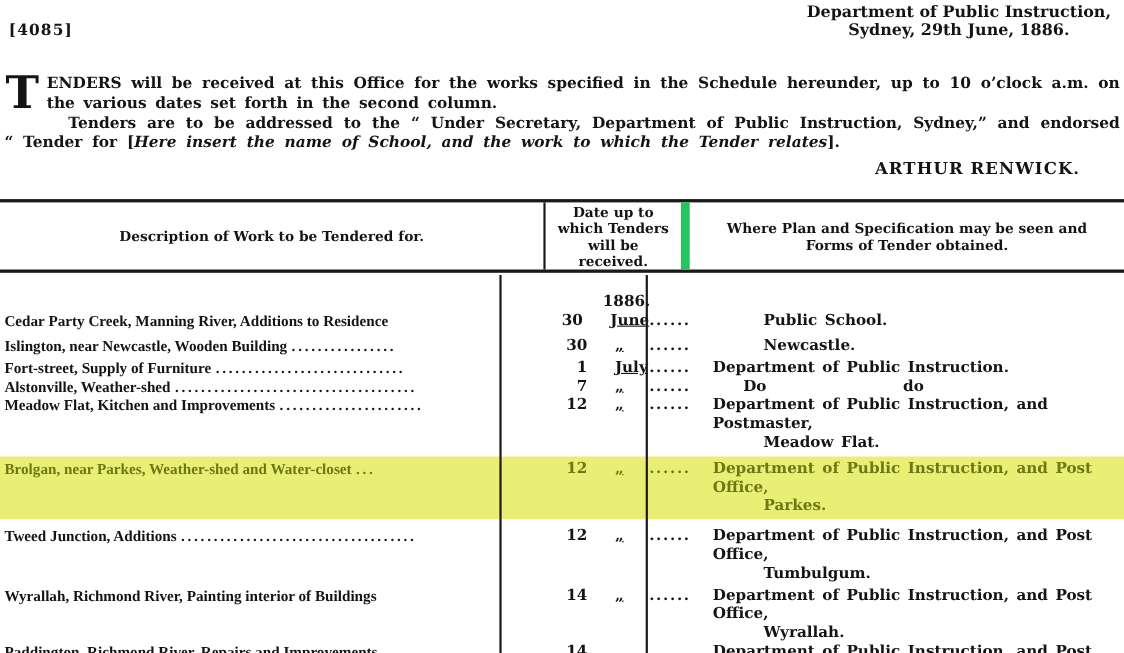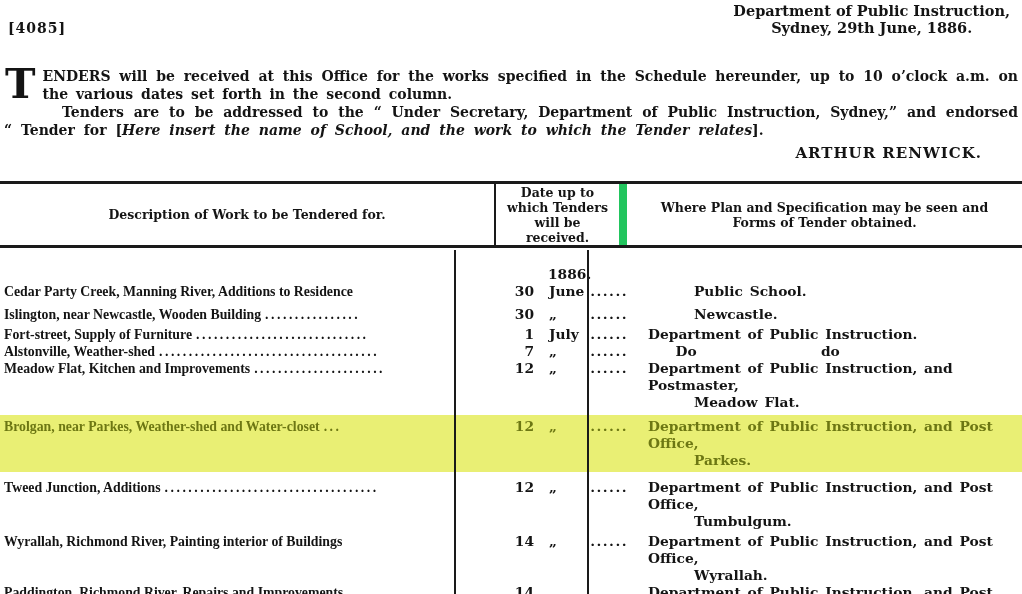--- a/index.html
+++ b/index.html
@@ -36,21 +36,21 @@
            font-size:13.8px; }
   .vline { position:absolute; top:0; bottom:0; width:2px; background:#1a1a1a; z-index:3; }
   .vline.v1 { left:454px; } .vline.v2 { left:587px; }
   .rows { position:relative; z-index:1; }
   .row { display:flex; line-height:17px; width:100%; }
   .row.hl { background:var(--hl-bg); color:var(--hl-text); padding:3px 0; }
   .c1 { width:502px; padding-left:4px; overflow:hidden; white-space:nowrap;font-family:Liberation Serif, serif; }
   .c2 { width:133px; }
   .dateline { display:flex; padding:0 7px 0 8px; }
   .day { width:24px; text-align:right; }
-  .mon { margin-left:15px; }
+  .mon { margin-left:25px;text-decoration:underline; }
   .ddots { margin-left:auto; letter-spacing:1.5px; }
   .year { text-align:left; padding-right:8px; height:17px;padding-left:46px; }
   .yearpad { height:17px; }
   .c3 { flex:1; padding-left:13px; padding-right:2px; word-spacing:2px; }
   .cont { padding-left:46px; }
   .leader { letter-spacing:2.5px; margin-left:4px; }
 </style>
 </head>
 <body>
 

